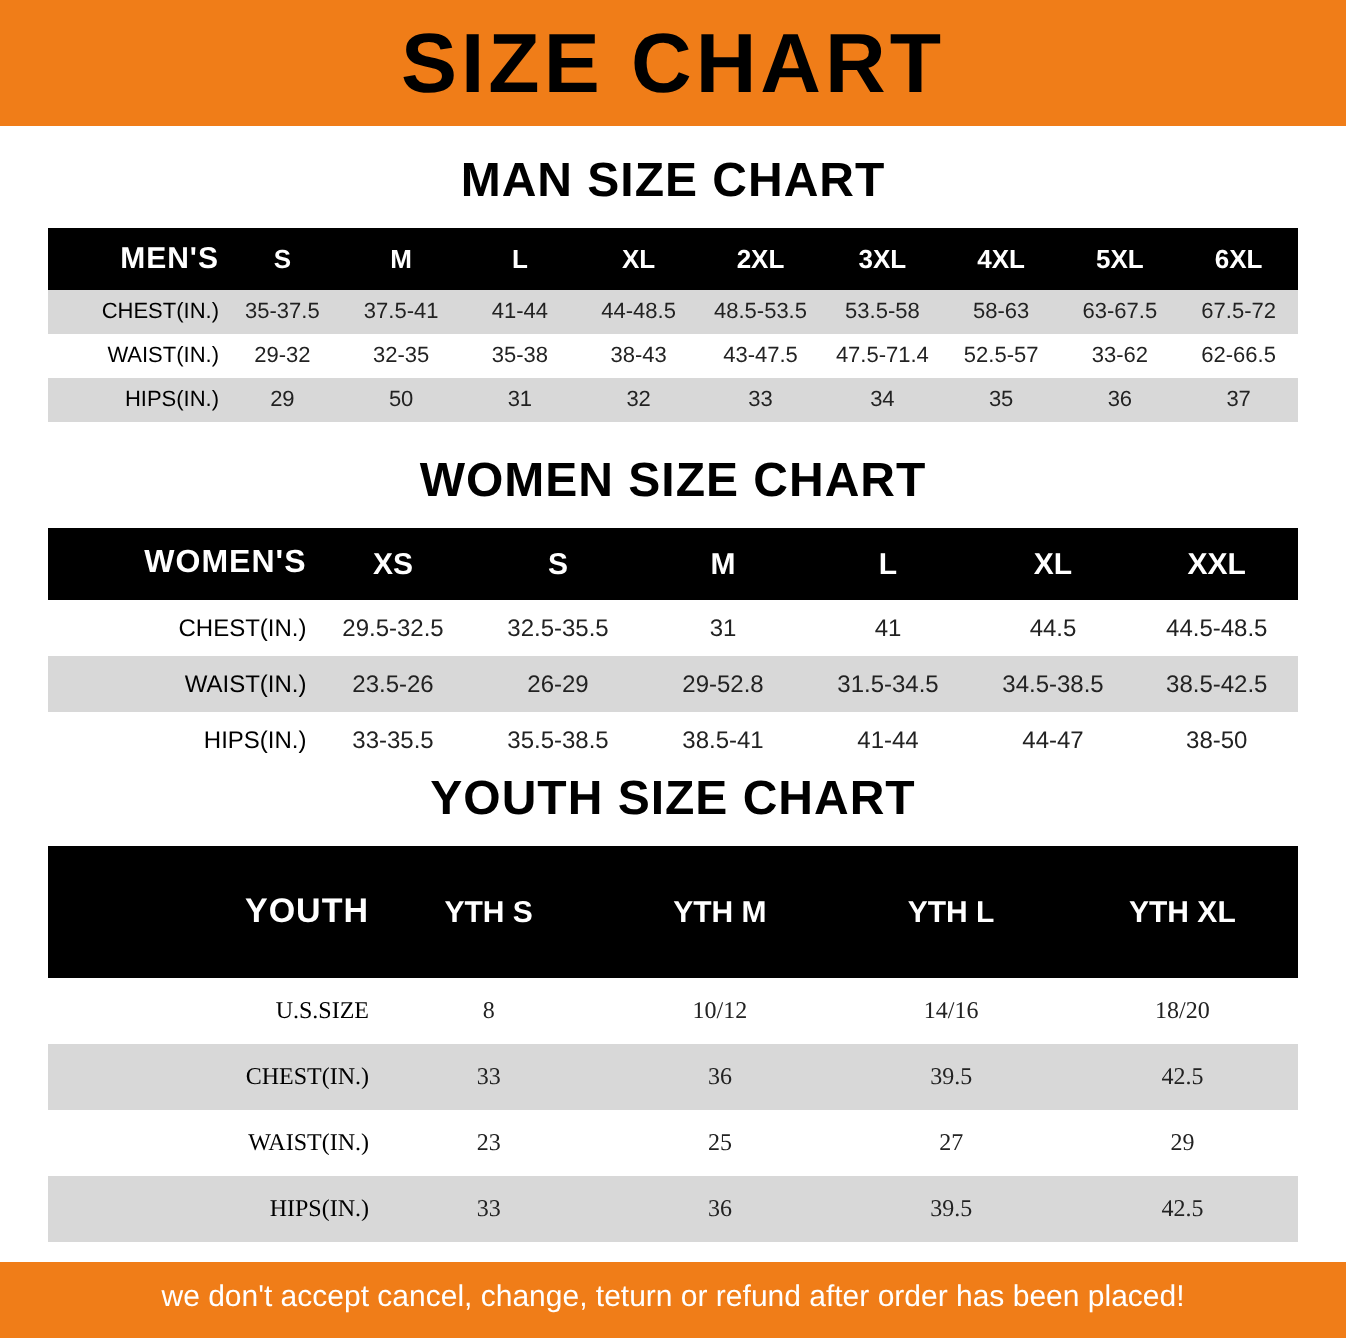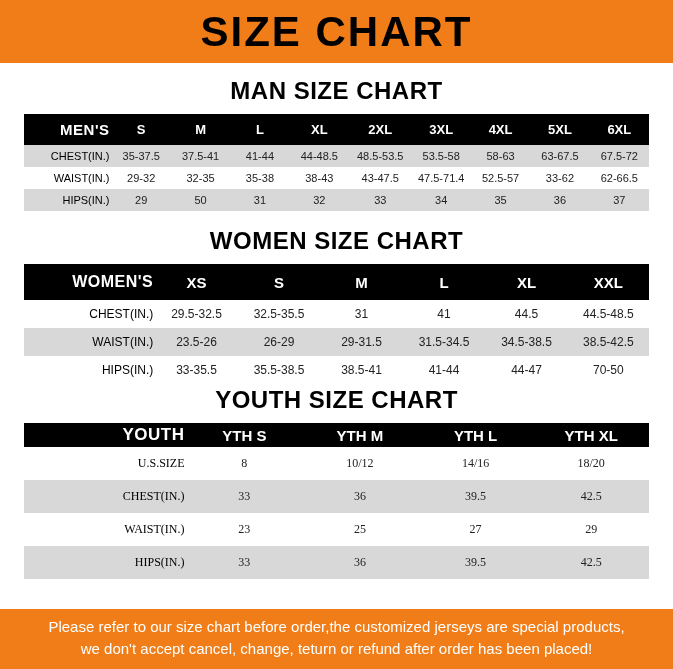--- a/index.html
+++ b/index.html
@@ -84,21 +84,21 @@
   }
   tbody tr.shade td { background: #d8d8d8; }
   tbody tr.plain td { background: #ffffff; }
 
   
   .women thead th { font-size: 15px; padding: 9px 2px; }
   .women thead th.lead { font-size: 16px; }
   .women tbody td { font-size: 12px; padding: 7px 2px; }
 
   
-  .youth thead th { font-size: 15px; padding: 2px 2px; margin-top: 32px; }
+  .youth thead th { font-size: 15px; padding: 23px 2px; margin-top: 32px; }
   .youth thead th.lead { font-size: 17px; }
   .youth tbody td { font-size: 12px; padding: 9px 2px; font-family: Liberation Serif, serif; }
 
   
   .footer {
     position: absolute;
     left: 0;
     right: 0;
     bottom: 0;
     background: #f07d18;
@@ -222,33 +222,33 @@
           <td>32.5-35.5</td>
           <td>31</td>
           <td>41</td>
           <td>44.5</td>
           <td>44.5-48.5</td>
         </tr>
         <tr class="shade">
           <td class="lead">WAIST(IN.)</td>
           <td>23.5-26</td>
           <td>26-29</td>
-          <td>29-31.5</td>
+          <td>29-52.8</td>
           <td>31.5-34.5</td>
           <td>34.5-38.5</td>
           <td>38.5-42.5</td>
         </tr>
         <tr class="plain">
           <td class="lead">HIPS(IN.)</td>
           <td>33-35.5</td>
           <td>35.5-38.5</td>
           <td>38.5-41</td>
           <td>41-44</td>
           <td>44-47</td>
-          <td>70-50</td>
+          <td>38-50</td>
         </tr>
       </tbody>
     </table>
   </div>
 
   <div class="section-title sec3-title">YOUTH SIZE CHART</div>
   <div class="table-wrap">
     <table class="youth">
       <colgroup>
         <col style="width:26%">
@@ -293,17 +293,16 @@
           <td>33</td>
           <td>36</td>
           <td>39.5</td>
           <td>42.5</td>
         </tr>
       </tbody>
     </table>
   </div>
 
   <div class="footer">
-    <div class="footer-line">Please refer to our size chart before order,the customized jerseys are special products,</div>
     <div class="footer-line">we don't accept cancel, change, teturn or refund after order has been placed!</div>
   </div>
 
 </div>
 
 </body></html>

